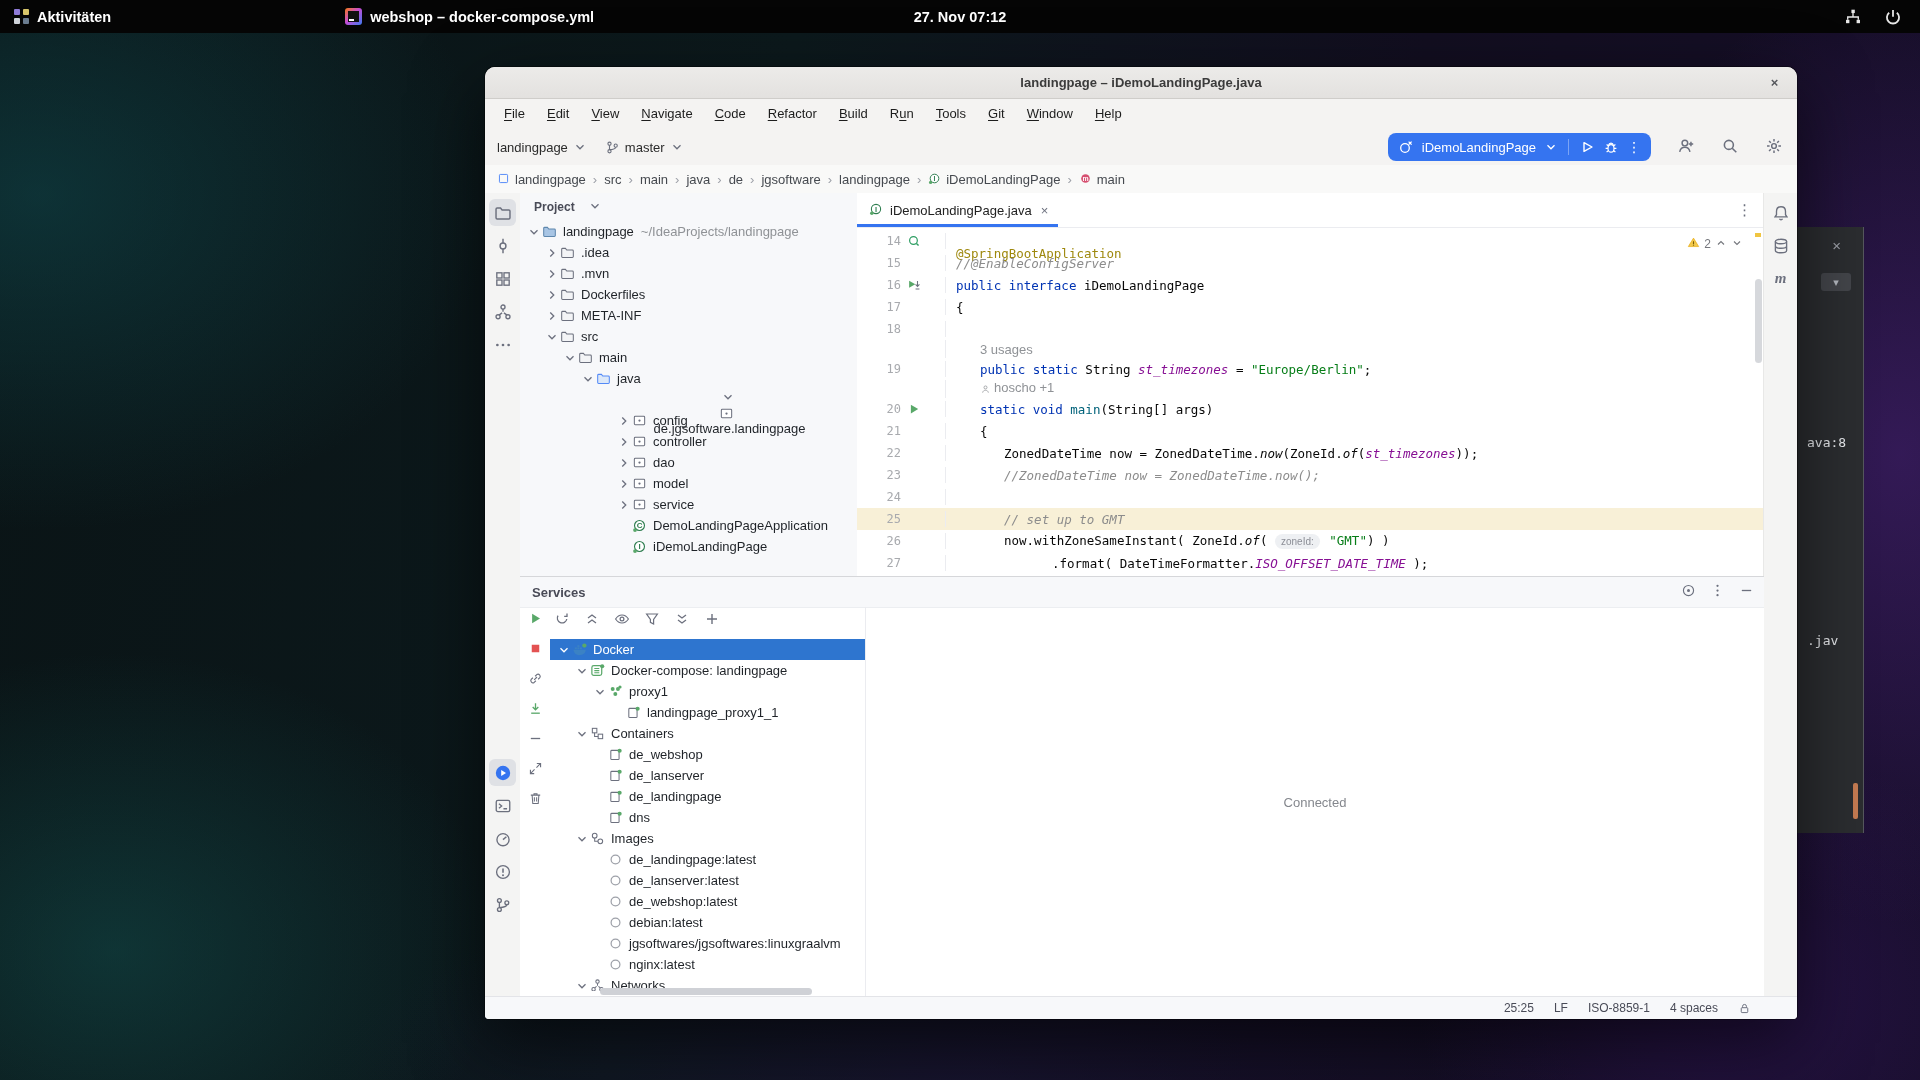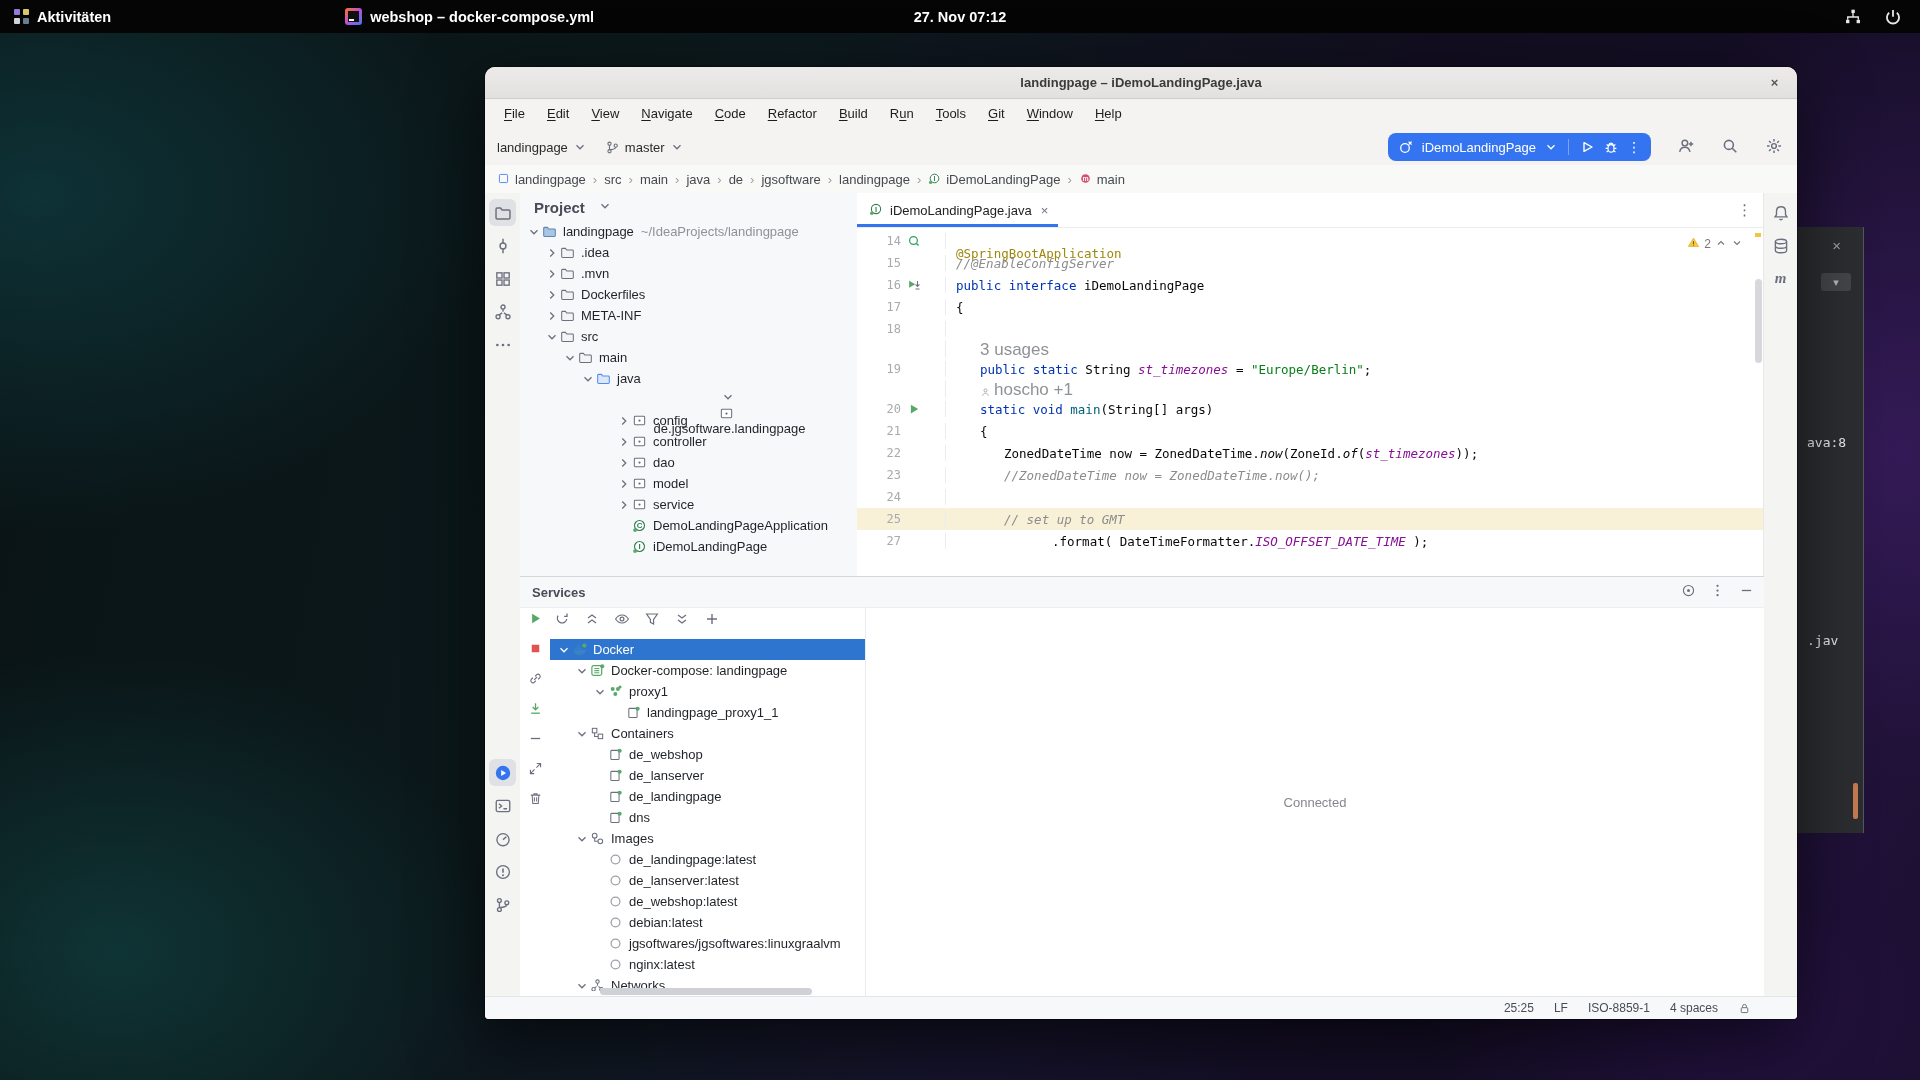--- a/index.html
+++ b/index.html
@@ -58,21 +58,21 @@
   .bc{display:flex;align-items:center;gap:5px}
   #content{position:absolute;top:126px;left:0;right:0;bottom:22px;}
   
   #lstripe{position:absolute;left:0;top:0;bottom:0;width:35px;background:#f4f4f3;border-right:1px solid #e8e8e7;}
   .str-btn{width:27px;height:27px;margin:6px auto 5px;display:flex;align-items:center;justify-content:center;
     border-radius:6px;color:#6c707e}
   .str-btn.active{background:#dfe1e5}
   .str-gap{height:390px}
   
   #projpanel{position:absolute;left:35px;top:0;width:337px;height:383px;background:#f7f8fa;border-right:1px solid #ebecf0;overflow:hidden}
-  .p-head{height:28px;display:flex;align-items:center;gap:13px;padding-left:14px;font-weight:700;color:#494b57;font-size:15px}
+  .p-head{height:28px;display:flex;align-items:center;gap:13px;padding-left:14px;font-weight:700;color:#494b57;font-size:12px}
   .trow{height:21px;display:flex;align-items:center;font-size:13px;color:#1f2328;white-space:nowrap;}
   .trow .chv{width:16px;height:16px;display:flex;align-items:center;justify-content:center;flex:none;color:#6c707e}
   .trow .tic{width:17px;height:16px;display:flex;align-items:center;flex:none}
   .trow .lbl{padding-left:4px}
   .trow .hint{color:#8f9296;padding-left:7px;font-size:13px}
   .trow.sel{background:#2e75cf;color:#fff}
   .trow.sel .chv{color:#fff}
   
   #editor{position:absolute;left:372px;top:0;right:33px;height:383px;background:#fff;}
   #tabbar{height:34px;border-bottom:1px solid #ebecf0;display:flex;align-items:center;background:#fff;position:relative}
@@ -82,22 +82,22 @@
   .tab-kebab{margin-left:auto;color:#6c707e;padding-right:12px;font-size:15px}
   #warnwidget{position:absolute;right:18px;top:42px;display:flex;align-items:center;gap:4px;
     font-size:12px;color:#75777d;z-index:3;background:rgba(255,255,255,.85);border-radius:4px;padding:1px 3px}
   #code{position:absolute;left:0;right:0;top:34px;bottom:0;overflow:hidden;
     font-family:"DejaVu Sans Mono",monospace;font-size:12.5px;padding-top:3px;}
   .cline{height:22px;display:flex;align-items:center;position:relative}
   .cline.cur{background:#f8f0d7}
   .lnum{width:44px;text-align:right;color:#a8aaae;font-size:12px;flex:none;padding-right:6px}
   .gic{width:38px;flex:none;display:flex;align-items:center;gap:2px;height:16px;border-right:1px solid #ebecf0;}
   .cline .src{padding-left:10px;white-space:pre;color:#080808}
-  .cinlay{height:18px;display:flex;font-family:"Liberation Sans",sans-serif;
-    font-size:17px;color:#8f9296;}
+  .cinlay{height:18px;display:flex;align-items:center;font-family:"Liberation Sans",sans-serif;
+    font-size:13px;color:#8f9296;}
   .cinlay .gut{width:88px;flex:none;height:18px;border-right:1px solid #ebecf0}
   .k{color:#0033b3}.a{color:#9e880d}.c{color:#8c8c8c;font-style:italic}.s{color:#067d17}
   .f{color:#871094;font-style:italic}.m{color:#00627a}.i{font-style:italic}
   .chip{background:#eef0f3;color:#8c8e96;border-radius:8px;padding:0 6px;margin-right:2px;
     font-family:"Liberation Sans",sans-serif;font-size:10px;line-height:15px;display:inline-block;font-style:normal}
   #escroll{position:absolute;right:2px;top:86px;width:7px;height:84px;background:#d6d8dc;border-radius:4px}
   .estripe-warn{position:absolute;right:3px;top:40px;width:6px;height:4px;background:#f0c541}
   
   #rstripe{position:absolute;right:0;top:0;bottom:0;width:33px;background:#f4f4f3;border-left:1px solid #e8e8e7;}
   .mglyph{font-family:"Liberation Serif",serif;font-style:italic;font-weight:700;font-size:15px;color:#6c707e}
@@ -704,20 +704,25 @@
               <span class="lnum">24</span>
               <span class="gic"></span>
               <span class="src" style="padding-left: 10px;"></span>
             </div>
             <div class="cline cur">
               <span class="lnum">25</span>
               <span class="gic"></span>
               <span class="src" style="padding-left: 58px;"><span class="c">// set up to GMT</span></span>
             </div>
             <div class="cline">
+              <span class="lnum">26</span>
+              <span class="gic"></span>
+              <span class="src" style="padding-left: 58px;"><span>now.withZoneSameInstant( ZoneId.</span><span class="i">of</span><span>( </span><span class="chip">zoneId:</span><span class="s"> "GMT"</span><span>) )</span></span>
+            </div>
+            <div class="cline">
               <span class="lnum">27</span>
               <span class="gic"></span>
               <span class="src" style="padding-left: 106px;"><span>.format( DateTimeFormatter.</span><span class="f">ISO_OFFSET_DATE_TIME</span><span> );</span></span>
             </div>
           </div>
         <div class="estripe-warn"></div>
         <div id="escroll"></div>
       </div>
 
       <div id="rstripe">

